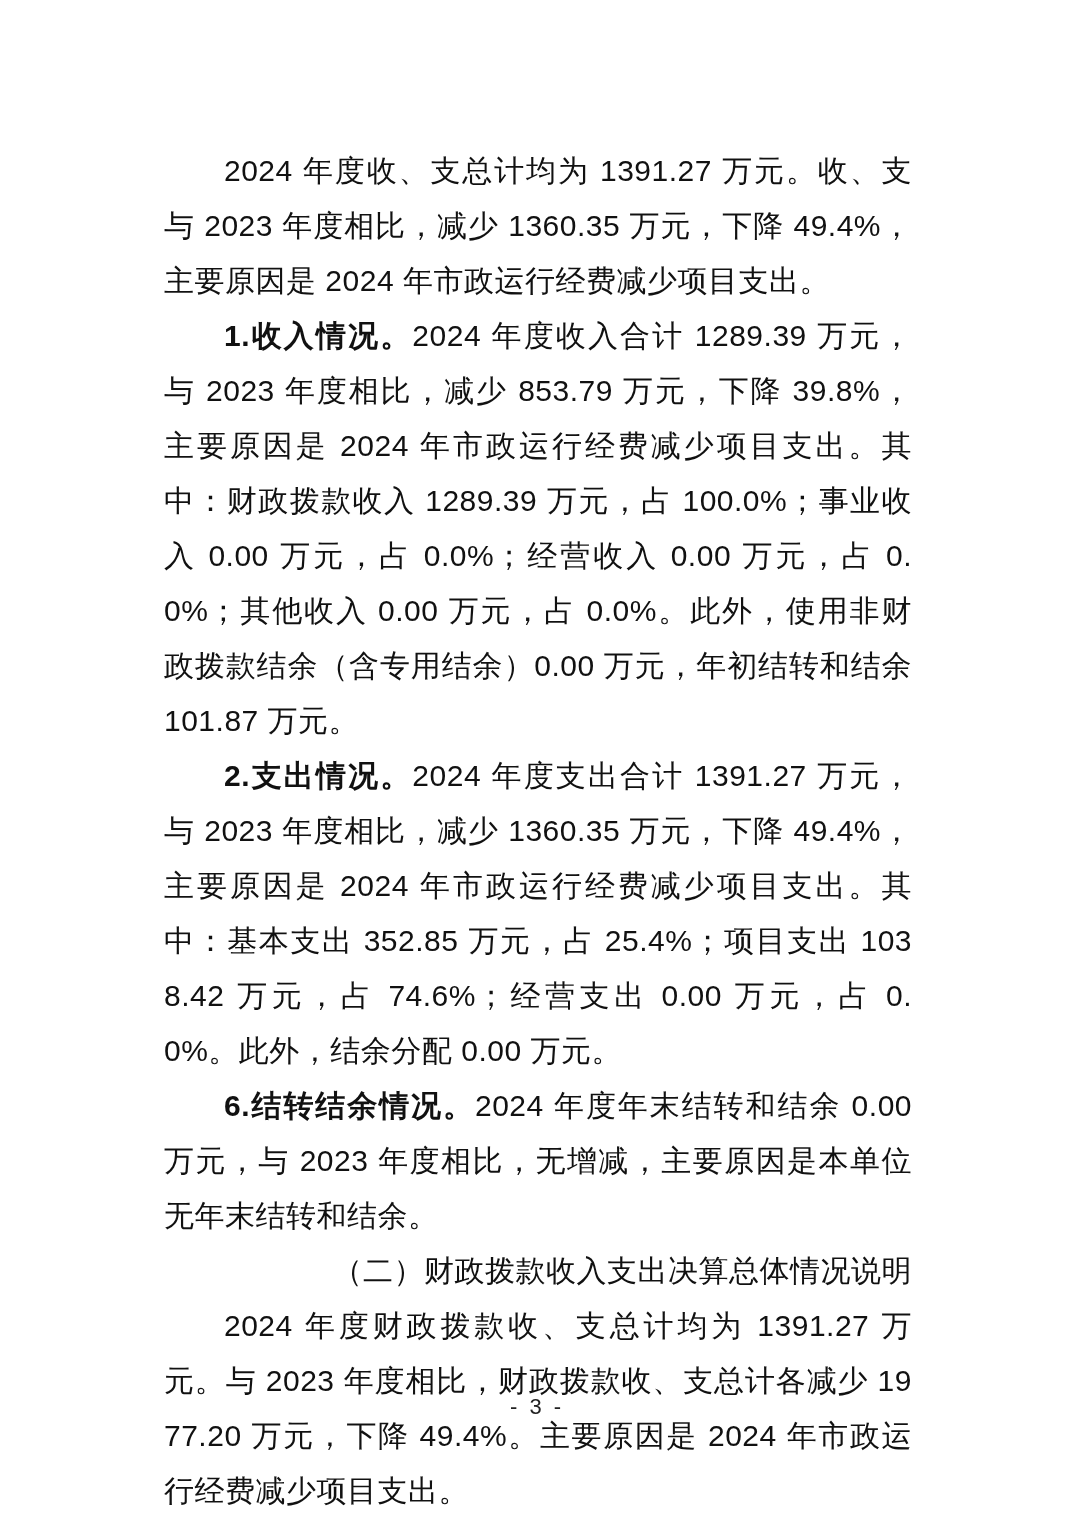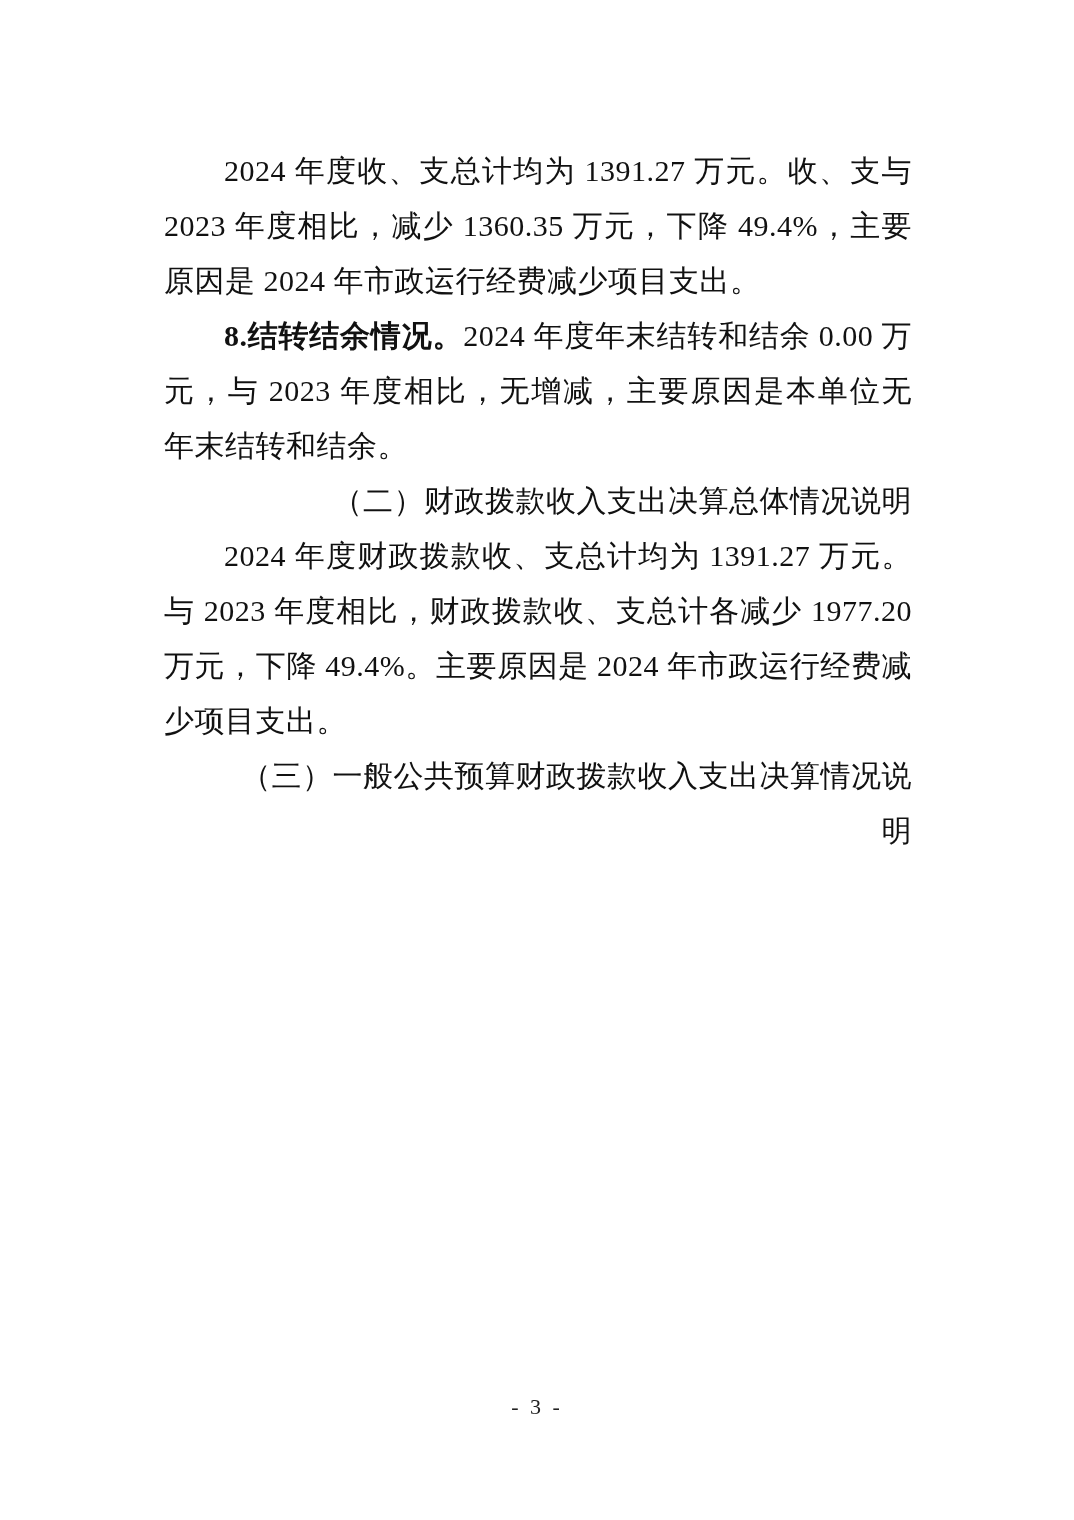--- a/index.html
+++ b/index.html
@@ -5,21 +5,21 @@
   html, body {
     margin: 0;
     padding: 0;
     background: #ffffff;
   }
   .page {
     position: relative;
     width: 1074px;
     height: 1520px;
     background: #ffffff;
-    font-family: Liberation Serif, serif;
+    font-family: Liberation Sans, sans-serif;
     color: #111111;
     overflow: hidden;
   }
   .content {
     position: absolute;
     left: 164px;
     top: 143px;
     width: 748px;
   }
   p.para {
@@ -52,23 +52,25 @@
   }
 </style>
 </head>
 <body>
 
 <div class="page">
   <div class="content">
 
     <p class="para"><span class="lead"></span><span>2024 年度收、支总计均为 1391.27 万元。收、支与 2023 年度相比，减少 1360.35 万元，下降 49.4%，主要原因是 2024 年市政运行经费减少项目支出。</span></p>
 
+    <p class="para"><span class="lead">1.收入情况。</span><span>2024 年度收入合计 1289.39 万元，与 2023 年度相比，减少 853.79 万元，下降 39.8%，主要原因是 2024 年市政运行经费减少项目支出。其中：财政拨款收入 1289.39 万元，占 100.0%；事业收入 0.00 万元，占 0.0%；经营收入 0.00 万元，占 0.0%；其他收入 0.00 万元，占 0.0%。此外，使用非财政拨款结余（含专用结余）0.00 万元，年初结转和结余 101.87 万元。</span></p>
 
+    <p class="para"><span class="lead">2.支出情况。</span><span>2024 年度支出合计 1391.27 万元，与 2023 年度相比，减少 1360.35 万元，下降 49.4%，主要原因是 2024 年市政运行经费减少项目支出。其中：基本支出 352.85 万元，占 25.4%；项目支出 1038.42 万元，占 74.6%；经营支出 0.00 万元，占 0.0%。此外，结余分配 0.00 万元。</span></p>
 
-    <p class="para"><span class="lead">8.结转结余情况。</span><span>2024 年度年末结转和结余 0.00 万元，与 2023 年度相比，无增减，主要原因是本单位无年末结转和结余。</span></p>
+    <p class="para"><span class="lead">6.结转结余情况。</span><span>2024 年度年末结转和结余 0.00 万元，与 2023 年度相比，无增减，主要原因是本单位无年末结转和结余。</span></p>
 
     <p class="para heading"><span>（二）财政拨款收入支出决算总体情况说明</span></p>
 
     <p class="para"><span>2024 年度财政拨款收、支总计均为 1391.27 万元。与 2023 年度相比，财政拨款收、支总计各减少 1977.20 万元，下降 49.4%。主要原因是 2024 年市政运行经费减少项目支出。</span></p>
 
     <p class="para heading"><span>（三）一般公共预算财政拨款收入支出决算情况说明</span></p>
 
   </div>
 
   <div class="footer">- 3 -</div>

